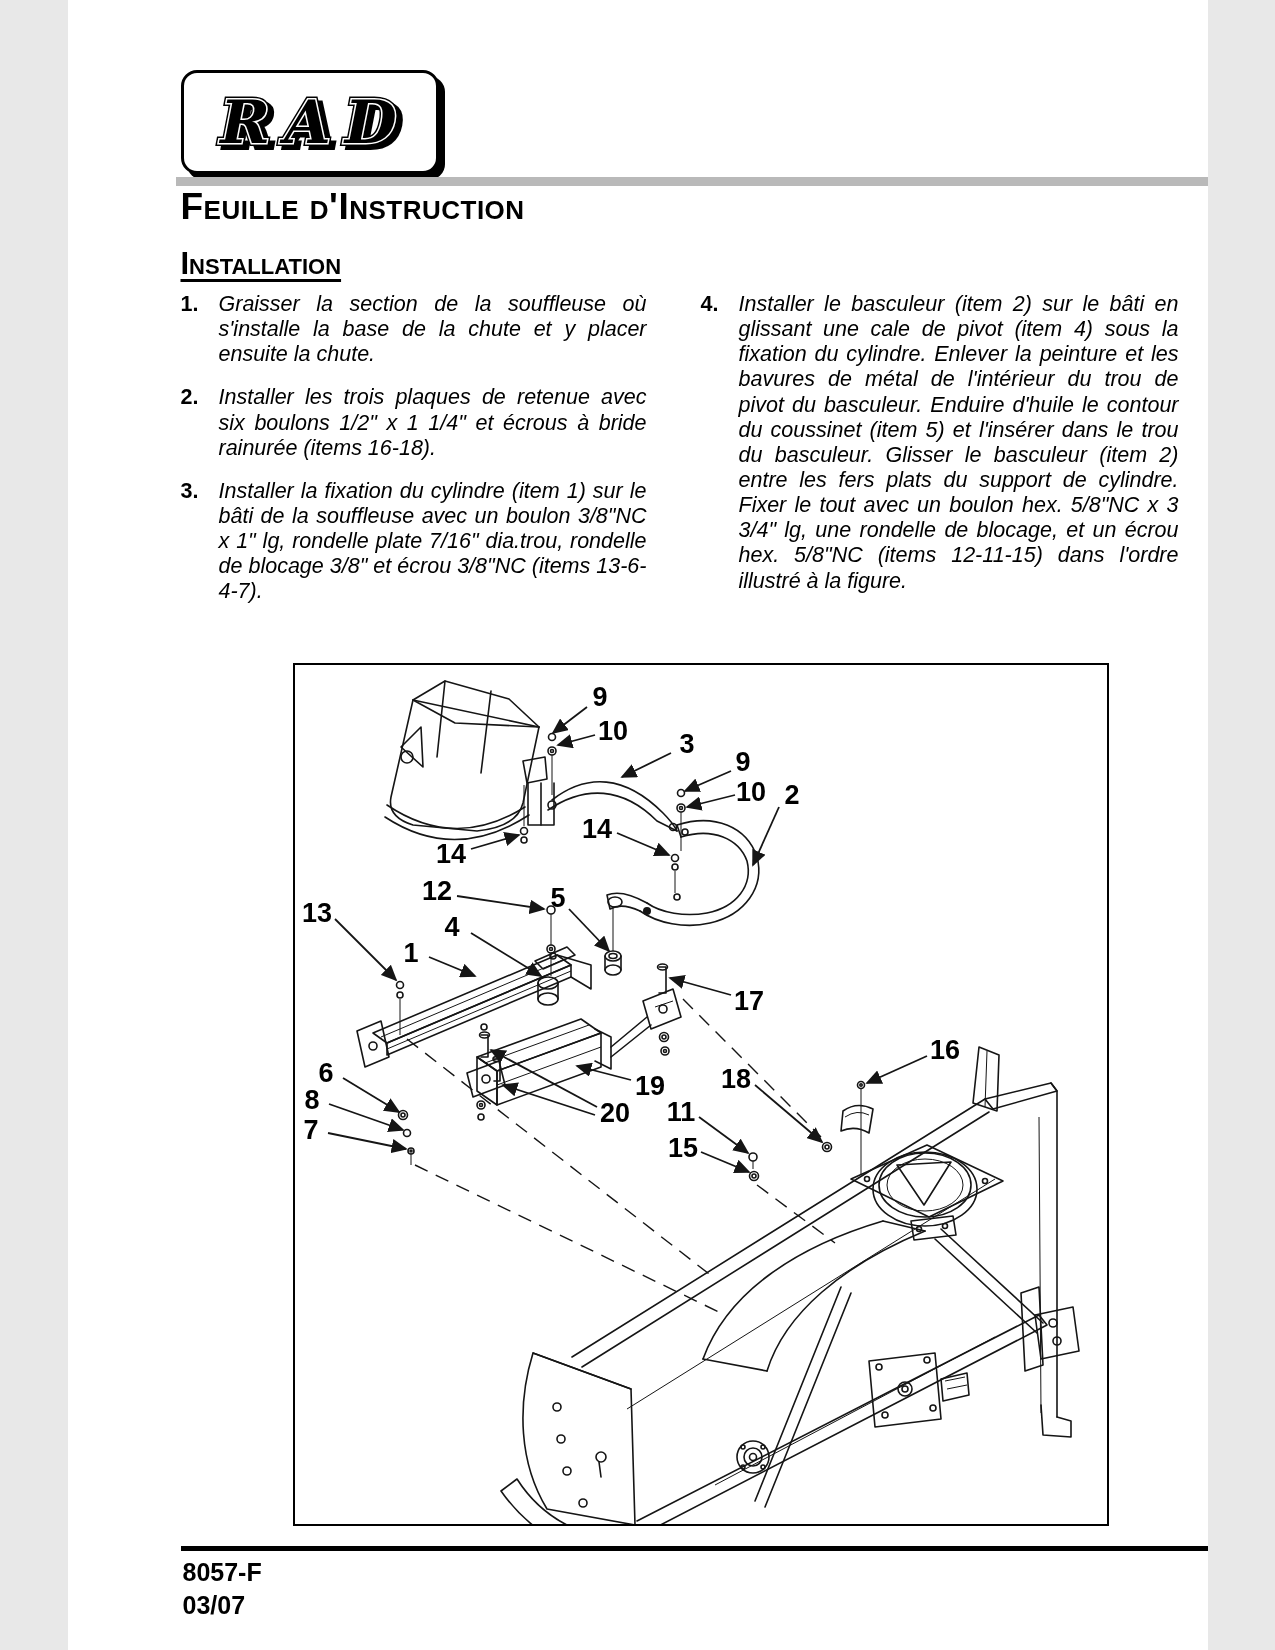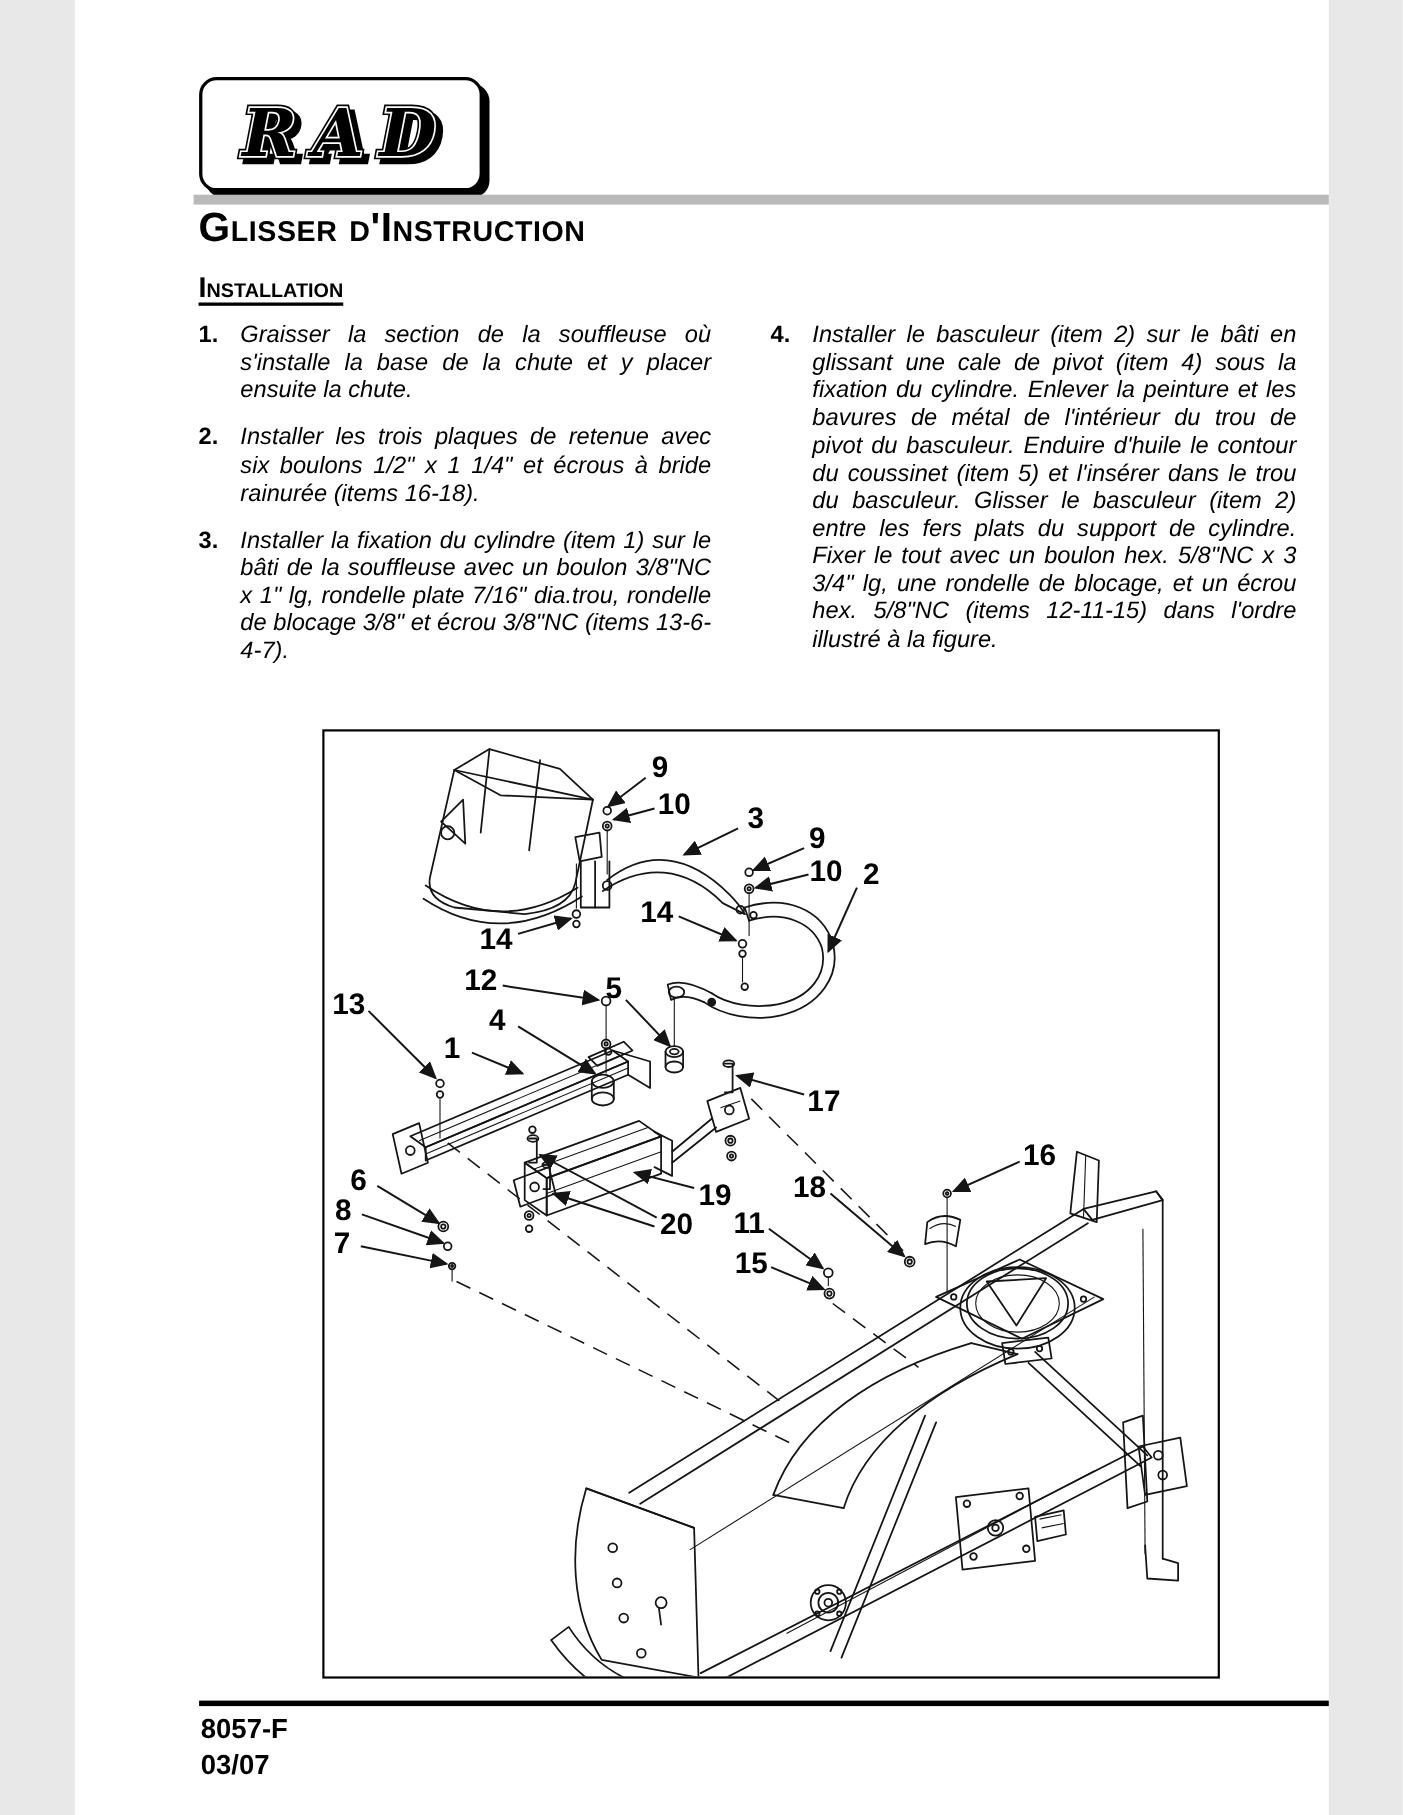--- a/index.html
+++ b/index.html
@@ -18,21 +18,21 @@
   .rad-outer {color:#000;-webkit-text-stroke:6px #000;}
   .rad-white {color:#fff;-webkit-text-stroke:3px #fff;}
   .rad-core  {color:#000;}
 
   
   #gray-bar{position:absolute;left:108px;top:177px;width:1052px;height:9px;background:#b9b9b9;}
   #title-row{position:absolute;left:113px;top:186px;width:1047px;display:flex;
              justify-content:space-between;align-items:baseline;}
   .doc-title{font-size:37px;font-weight:bold;font-variant:small-caps;letter-spacing:0.5px;}
 
-  #section-heading{position:absolute;left:113px;top:246px;font-size:26px;font-weight:bold;
+  #section-heading{position:absolute;left:113px;top:246px;font-size:31px;font-weight:bold;
                    font-variant:small-caps;text-decoration:underline;text-decoration-thickness:3px;
                    text-underline-offset:5px;}
 
   
   .col{position:absolute;top:292px;display:flex;flex-direction:column;gap:18px;}
   #col-left{left:113px;width:466px;}
   #col-right{left:633px;width:478px;}
   .instr{display:grid;grid-template-columns:38px 1fr;font-size:21.5px;line-height:1.17;}
   .instr .num{font-weight:bold;}
   .instr .txt{text-align:justify;font-style:italic;}
@@ -62,21 +62,21 @@
       <span class="rad-shadow">RAD</span>
       <span class="rad-outer">RAD</span>
       <span class="rad-white">RAD</span>
       <span class="rad-core">RAD</span>
       <span class="rad-base">RAD</span>
     </div>
   </div>
 
   <div id="gray-bar"></div>
   <div id="title-row">
-    <span class="doc-title">Glisser d'Instruction</span>
+    <span class="doc-title">Feuille d'Instruction</span>
   </div>
 
   <div id="section-heading">Installation</div>
 
   <div id="col-left" class="col">
     <div class="instr">
       <span class="num">1.</span>
       <span class="txt">Graisser la section de la souffleuse où s'installe la base de la chute et y placer ensuite la chute.</span>
     </div>
     <div class="instr">

